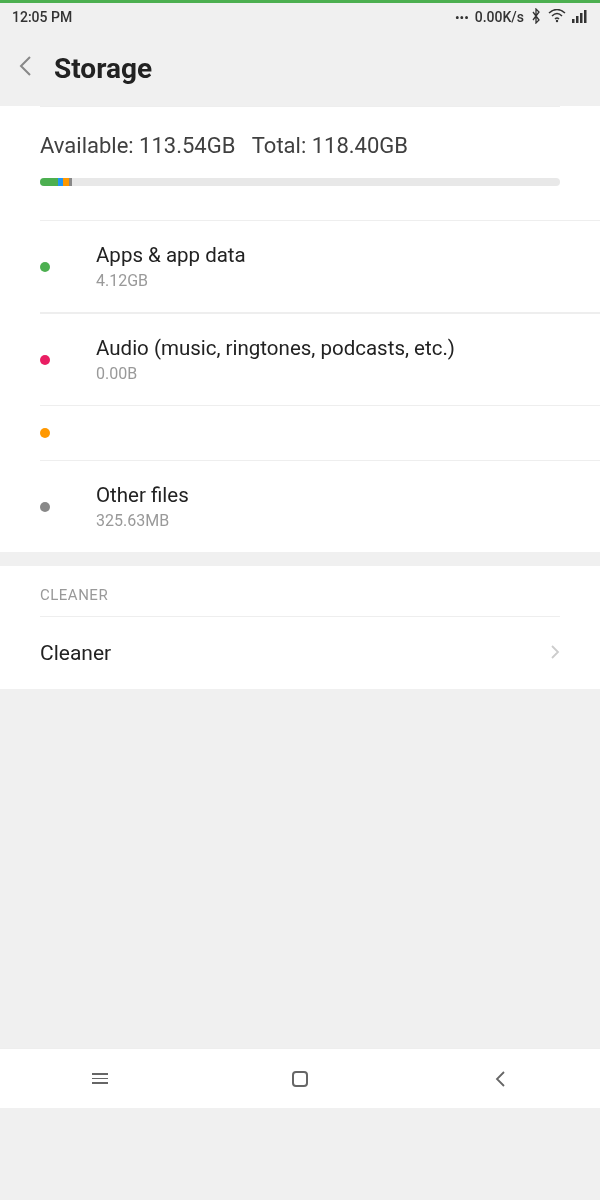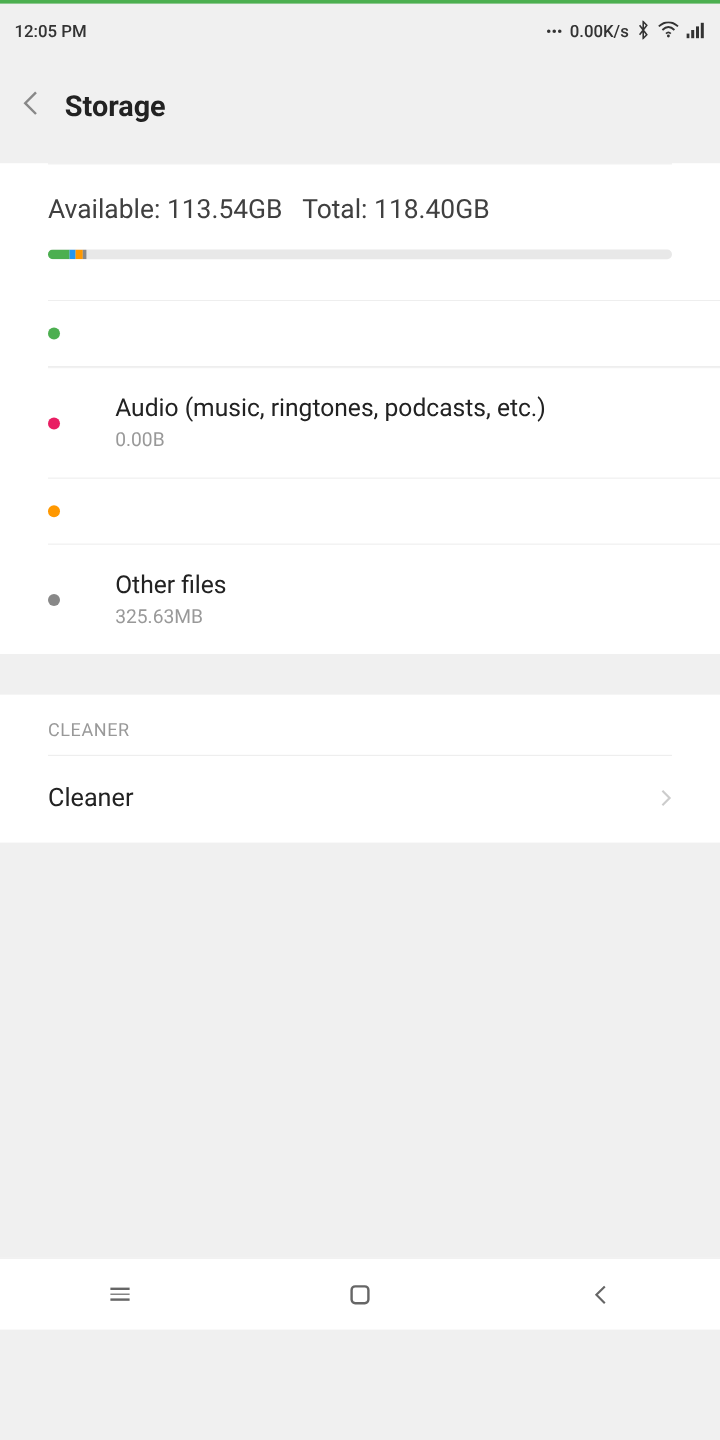--- a/index.html
+++ b/index.html
@@ -6,21 +6,21 @@
     body { width: 600px; height: 1200px; background: #f0f0f0; position: relative; overflow: hidden; }
     
     .top-accent { height: 3px; background: #4caf50; }
     
     .status-bar { height: 28px; background: #f0f0f0; display: flex; align-items: center; justify-content: space-between; padding: 0 12px; font-size: 14px; color: #333; font-weight: 500; }
     .status-right { display: flex; align-items: center; gap: 6px; }
     .status-icons { display: flex; align-items: center; gap: 4px; font-size: 13px; }
     
     .header { height: 75px; background: #f0f0f0; display: flex; align-items: center; padding: 0 18px; gap: 22px; }
     .back-icon { font-size: 24px; color: #888; font-weight: 300; }
-    .header-title { font-size: 24px; font-weight: 700; color: #222; }
+    .header-title { font-size: 28px; font-weight: 700; color: #222; }
     
     .section-header { padding: 20px 40px 12px; font-size: 15px; color: #999; letter-spacing: 0.5px; background: #fff; }
     .section-divider { height: 1px; background: #eee; margin: 0 40px; }
     
     .content { background: #fff; }
     
     .storage-summary { padding: 26px 40px 14px; }
     .storage-text { font-size: 22px; color: #404040; font-weight: 400; }
     .storage-bar { height: 8px; background: #e8e8e8; border-radius: 4px; margin-top: 20px; display: flex; overflow: hidden; }
     .bar-seg { height: 100%; }
@@ -38,21 +38,21 @@
     .cat-title { font-size: 20.5px; color: #222; margin-bottom: 4px; }
     .cat-size { font-size: 16px; color: #999; }
     
     .section-gap { height: 14px; background: #f0f0f0; }
     
     .cleaner-item { display: flex; align-items: center; justify-content: space-between; padding: 24px 40px; background: #fff; }
     .cleaner-title { font-size: 21px; color: #222; }
     .chevron { font-size: 20px; color: #ccc; }
     
     .filler { flex: 1; background: #f0f0f0; }
-    .wrapper { display: flex; flex-direction: column; height: 1108px; gap: 10px; }
+    .wrapper { display: flex; flex-direction: column; height: 1108px; }
     
     .nav-bar { height: 60px; background: #fff; display: flex; align-items: center; justify-content: space-around; border-top: 1px solid #eee; }
     .nav-btn { width: 80px; display: flex; align-items: center; justify-content: center; color: #666; }
     .nav-lines { display: flex; flex-direction: column; gap: 3px; }
     .nav-line { width: 16px; height: 1.5px; background: #666; }
     .nav-square { width: 16px; height: 16px; border: 2px solid #666; border-radius: 4px; }
     
     .dot-green { background: #4caf50; }
     .dot-blue { background: #2196f3; }
     .dot-pink { background: #e91e63; }
@@ -114,20 +114,24 @@
       <div class="bar-seg bar-orange"></div>
       <div class="bar-seg bar-gray"></div>
     </div>
   </div>
 
   <div class="list-separator"></div>
   <div class="divider-line"></div>
 
   <div class="category-item">
     <div class="dot dot-green"></div>
+    <div class="cat-content">
+      <div class="cat-title">Apps &amp; app data</div>
+      <div class="cat-size">4.12GB</div>
+    </div>
   </div>
   <div class="divider-line"></div>
 
   <div class="divider-line"></div>
 
   <div class="category-item">
     <div class="dot dot-pink"></div>
     <div class="cat-content">
       <div class="cat-title">Audio (music, ringtones, podcasts, etc.)</div>
       <div class="cat-size">0.00B</div>

